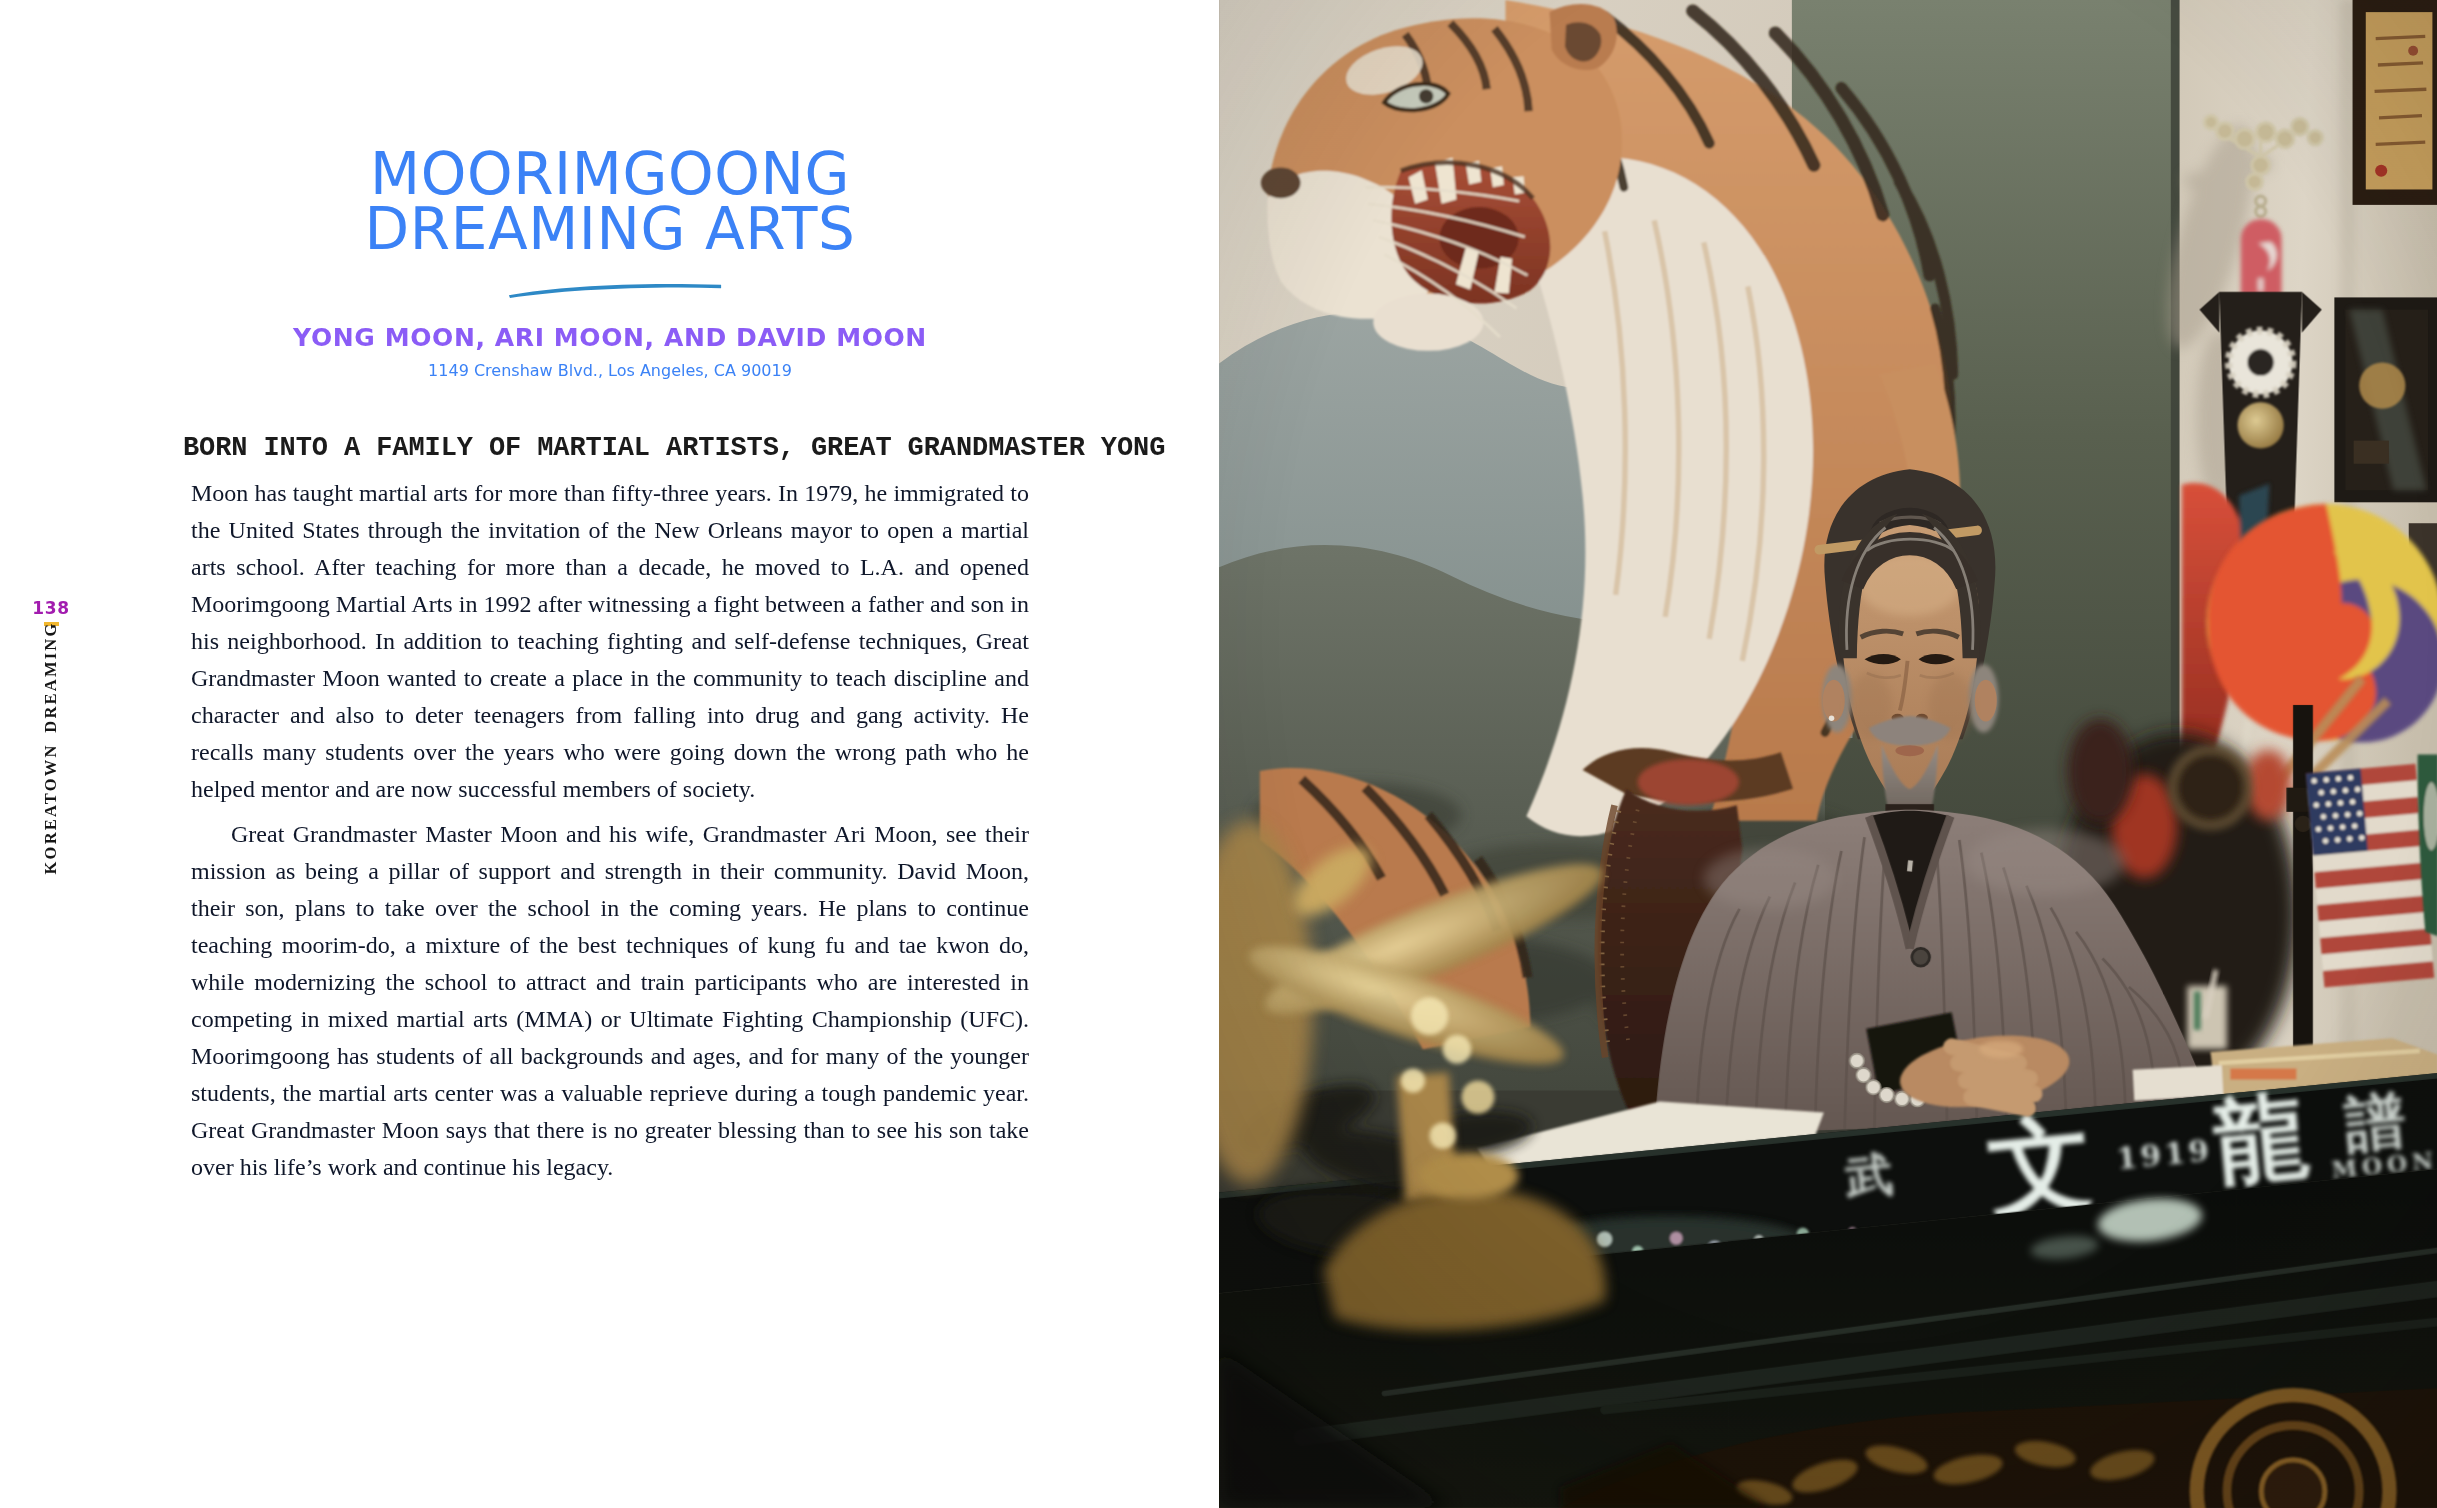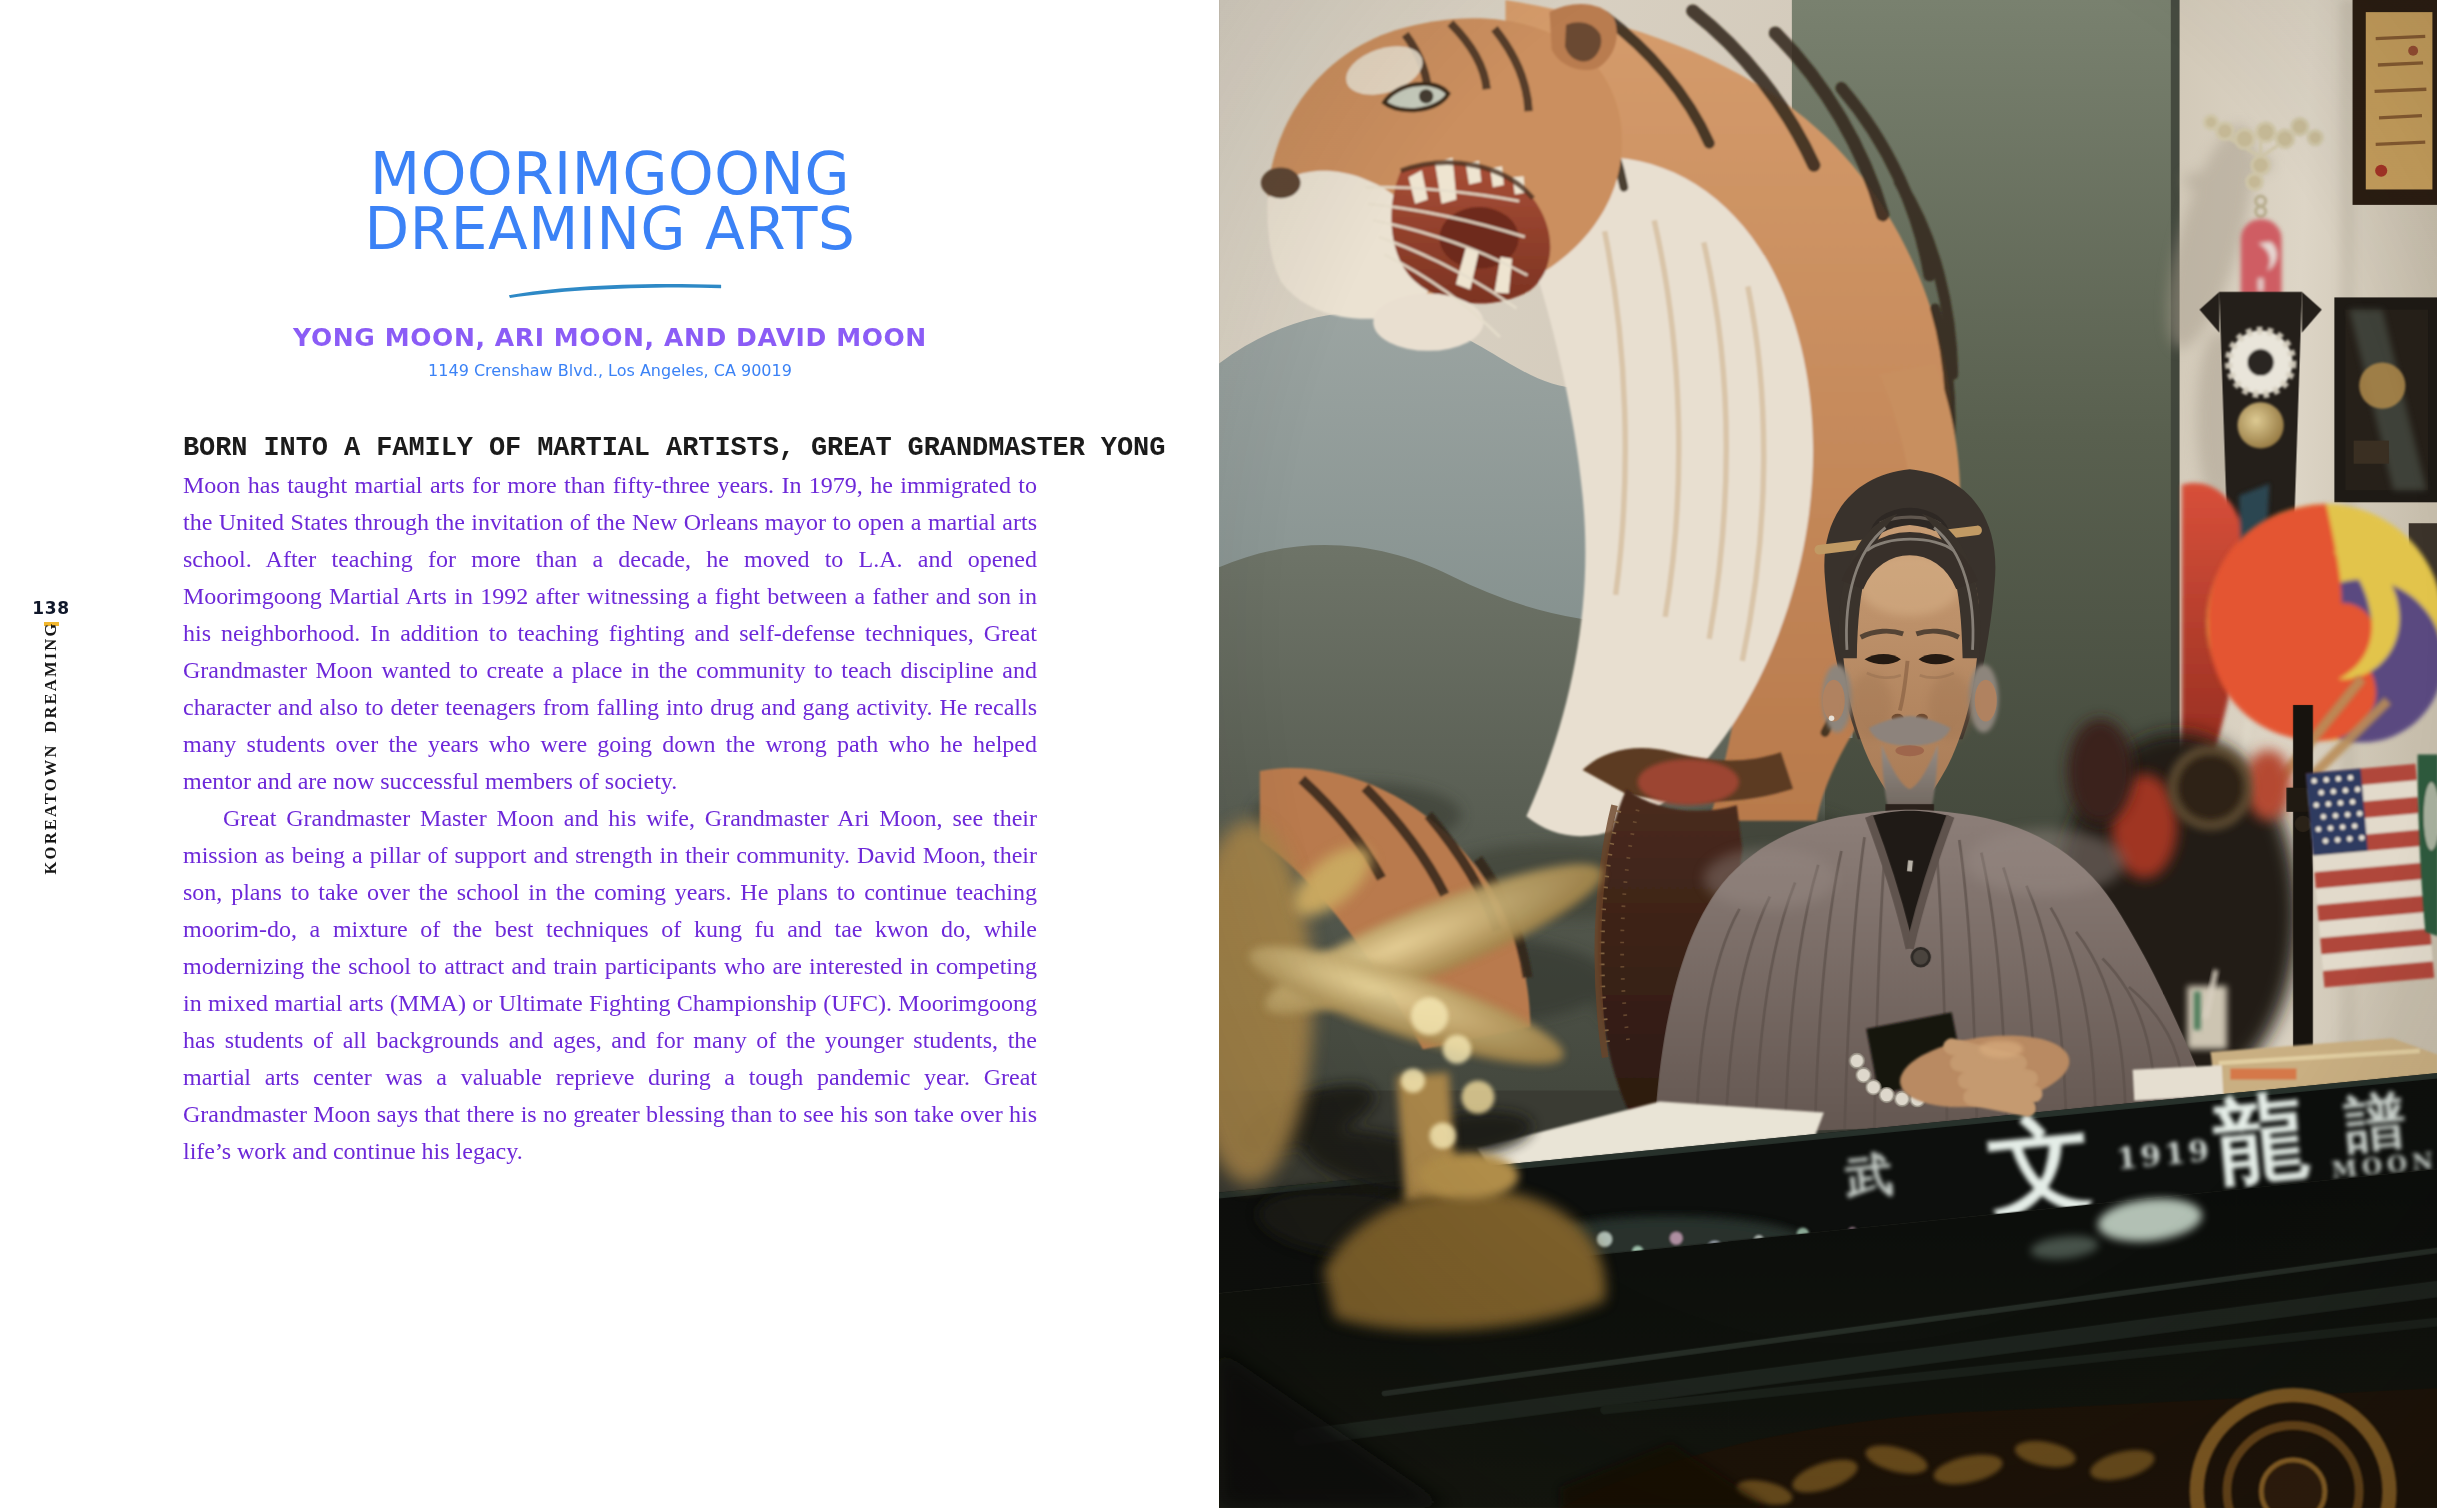--- a/index.html
+++ b/index.html
@@ -1,38 +1,38 @@
 <!DOCTYPE html>
 <html style="font-size:8.8px"><head>
 <meta charset="utf-8">
 <style>
   html,body{margin:0;padding:0;background:#ffffff;}
   .spread{position:relative;width:2438px;height:1508px;background:#ffffff;overflow:hidden;
           font-family:"Liberation Serif",serif;color:#1f1f1f;}
   
   .pagenum{position:absolute;left:30px;top:598px;width:42px;text-align:center;
-           font-family:"DejaVu Sans",sans-serif;font-weight:700;font-size:17px;letter-spacing:0.6px;color:#0f172a;}
+           font-family:"DejaVu Sans",sans-serif;font-weight:700;font-size:17px;letter-spacing:0.6px;color:#a21caf;}
   .accent-dash{position:absolute;left:44px;top:622px;width:15.4px;height:3.9px;background:#F2B72E;}
   .chapter{position:absolute;left:-92px;top:737px;width:286px;height:22px;line-height:22px;
            transform:rotate(-90deg);text-align:center;
            font-family:"Liberation Serif",serif;font-weight:700;font-size:16.5px;
            letter-spacing:2.2px;word-spacing:4.4px;color:#161616;}
   .title{position:absolute;left:183px;top:147px;width:854px;text-align:center;
          font-family:"DejaVu Sans",sans-serif;font-weight:400;font-size:58px;line-height:55px;
          letter-spacing:0.6px;color:#3b82f6;}
   .swoosh{position:absolute;left:507px;top:281px;}
   .owners{position:absolute;left:183px;top:323px;width:854px;text-align:center;
           font-family:"DejaVu Sans",sans-serif;font-weight:700;font-size:25px;letter-spacing:0.6px;color:#8b5cf6;}
   .address{position:absolute;left:183px;top:361px;width:854px;text-align:center;
            font-family:"DejaVu Sans",sans-serif;font-weight:400;font-size:16px;color:#3b82f6;}
   .bodycol{position:absolute;left:183px;top:430px;width:854px;}
   .leadin{font-family:Liberation Mono, monospace;font-weight:700;font-size:27px;letter-spacing:-0.1px;
           line-height:37px;white-space:nowrap;color:#1b1b1b;}
-  .para{margin:0;font-family:"Liberation Serif",serif;font-size:24px;line-height:37px;
-        text-align:justify;color:#6d28d9;}
+  .para{margin:8px;font-family:"Liberation Serif",serif;font-size:24px;line-height:37px;
+        text-align:justify;color:#0f172a;}
   .para.indent{text-indent:40px;}
   
   .photo{position:absolute;left:1219px;top:0;width:1219px;height:1508px;overflow:hidden;}
   .photo svg{display:block;}
 </style>
 </head>
 <body>
 
 <div class="spread">
 

